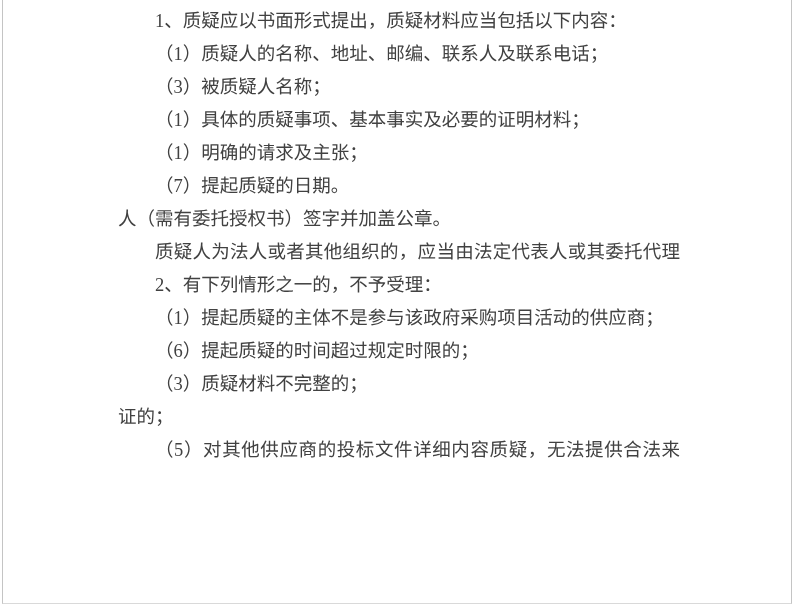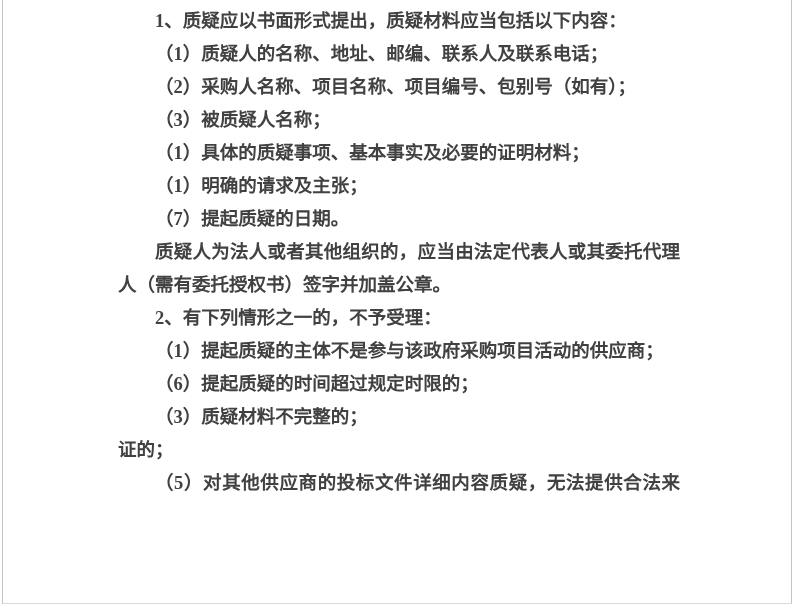--- a/index.html
+++ b/index.html
@@ -15,21 +15,20 @@
   }
   .page {
     box-sizing: border-box;
     margin-left: 2px;
     width: 790px;
     height: 604px;
     background: #ffffff;
     border-left: 1px solid var(--edge-color, #c4c4c4);
     border-right: 1px solid var(--edge-color, #c4c4c4);
     border-bottom: 1px solid var(--edge-bottom-color, #d9d9d9);
-    font-weight: bold;
   }
   .content {
     box-sizing: content-box;
     padding: 5px 0 0 115px;
     width: 562px;
     color: var(--text-color, #414141);
     font-size: 18.5px;
     line-height: 33px;
     -webkit-font-smoothing: antialiased;
   }
@@ -49,27 +48,26 @@
     text-justify: inter-ideograph;
   }
 </style>
 </head>
 <body>
 
 <div class="page">
   <div class="content">
       <div class="line indent">1、质疑应以书面形式提出，质疑材料应当包括以下内容：</div>
       <div class="line indent">（1）质疑人的名称、地址、邮编、联系人及联系电话；</div>
-      <div class="line indent">（2）采购人名称、项目名称、项目编号、包别号（如有）；</div>
       <div class="line indent">（3）被质疑人名称；</div>
       <div class="line indent">（1）具体的质疑事项、基本事实及必要的证明材料；</div>
       <div class="line indent">（1）明确的请求及主张；</div>
       <div class="line indent">（7）提起质疑的日期。</div>
+      <div class="line">人（需有委托授权书）签字并加盖公章。</div>
       <div class="line indent fill">质疑人为法人或者其他组织的，应当由法定代表人或其委托代理</div>
-      <div class="line">人（需有委托授权书）签字并加盖公章。</div>
       <div class="line indent">2、有下列情形之一的，不予受理：</div>
       <div class="line indent">（1）提起质疑的主体不是参与该政府采购项目活动的供应商；</div>
       <div class="line indent">（6）提起质疑的时间超过规定时限的；</div>
       <div class="line indent">（3）质疑材料不完整的；</div>
       <div class="line">证的；</div>
       <div class="line indent fill">（5）对其他供应商的投标文件详细内容质疑，无法提供合法来</div>
     </div>
 </div>
 
 </body></html>

